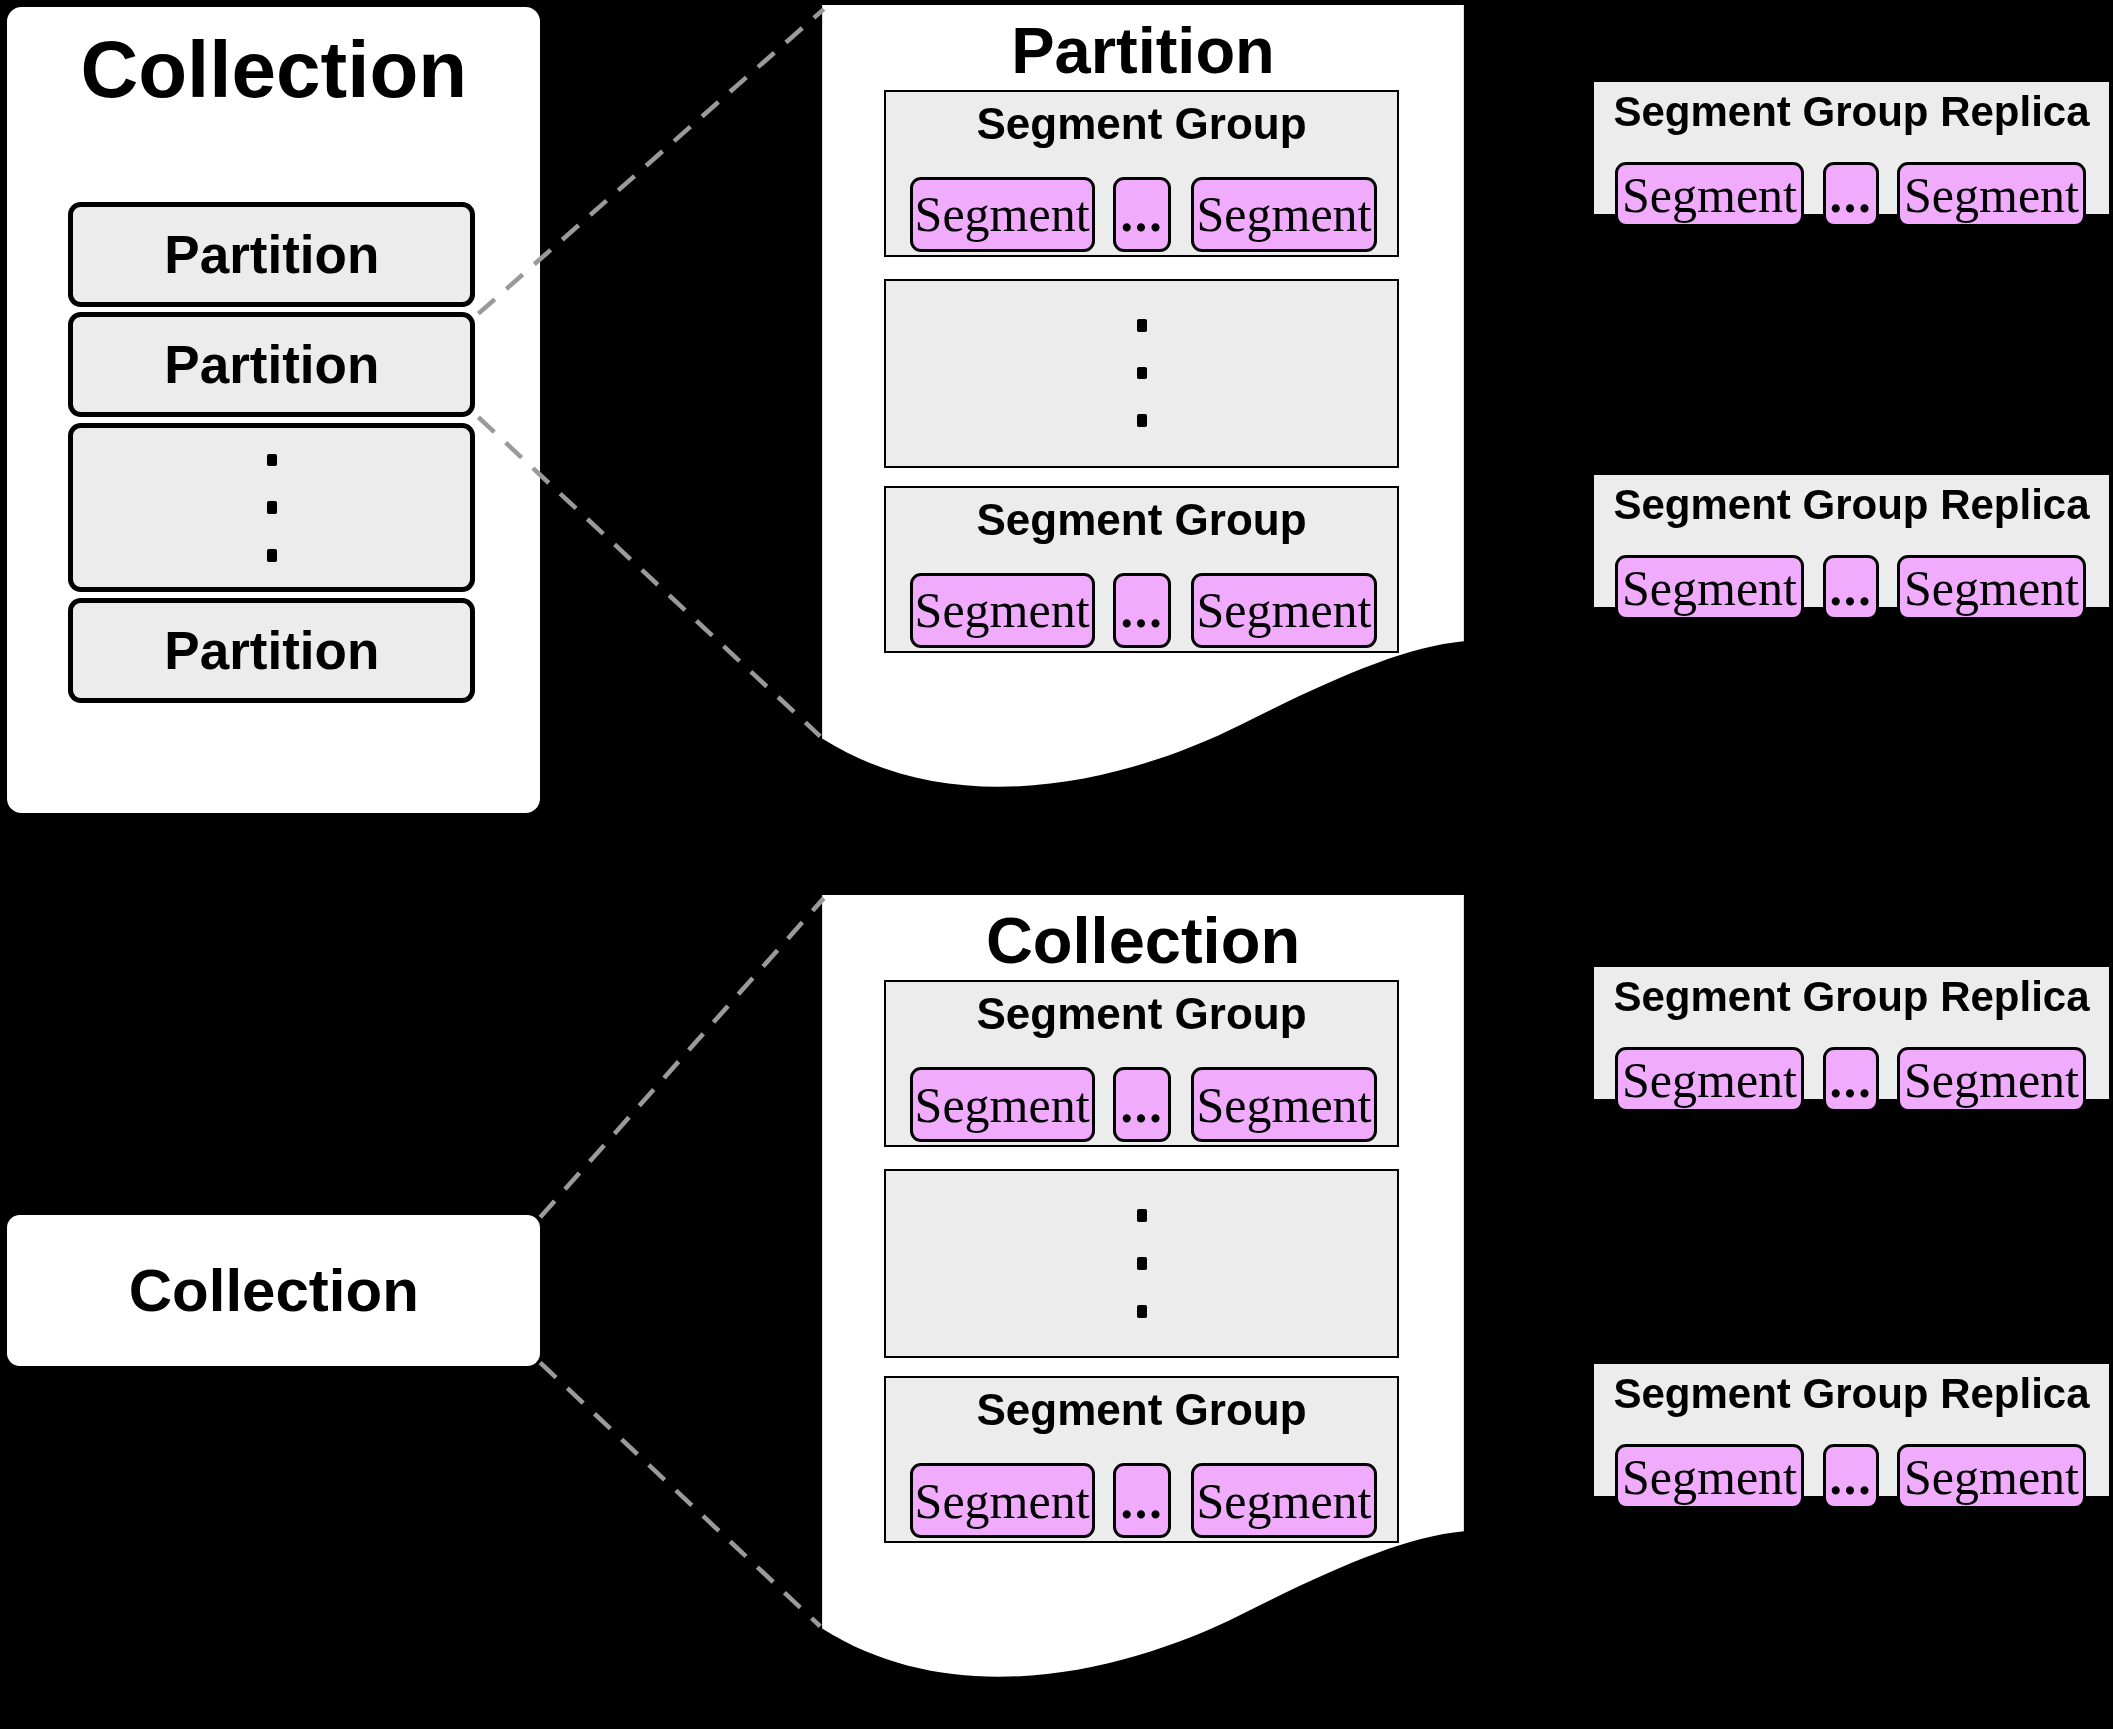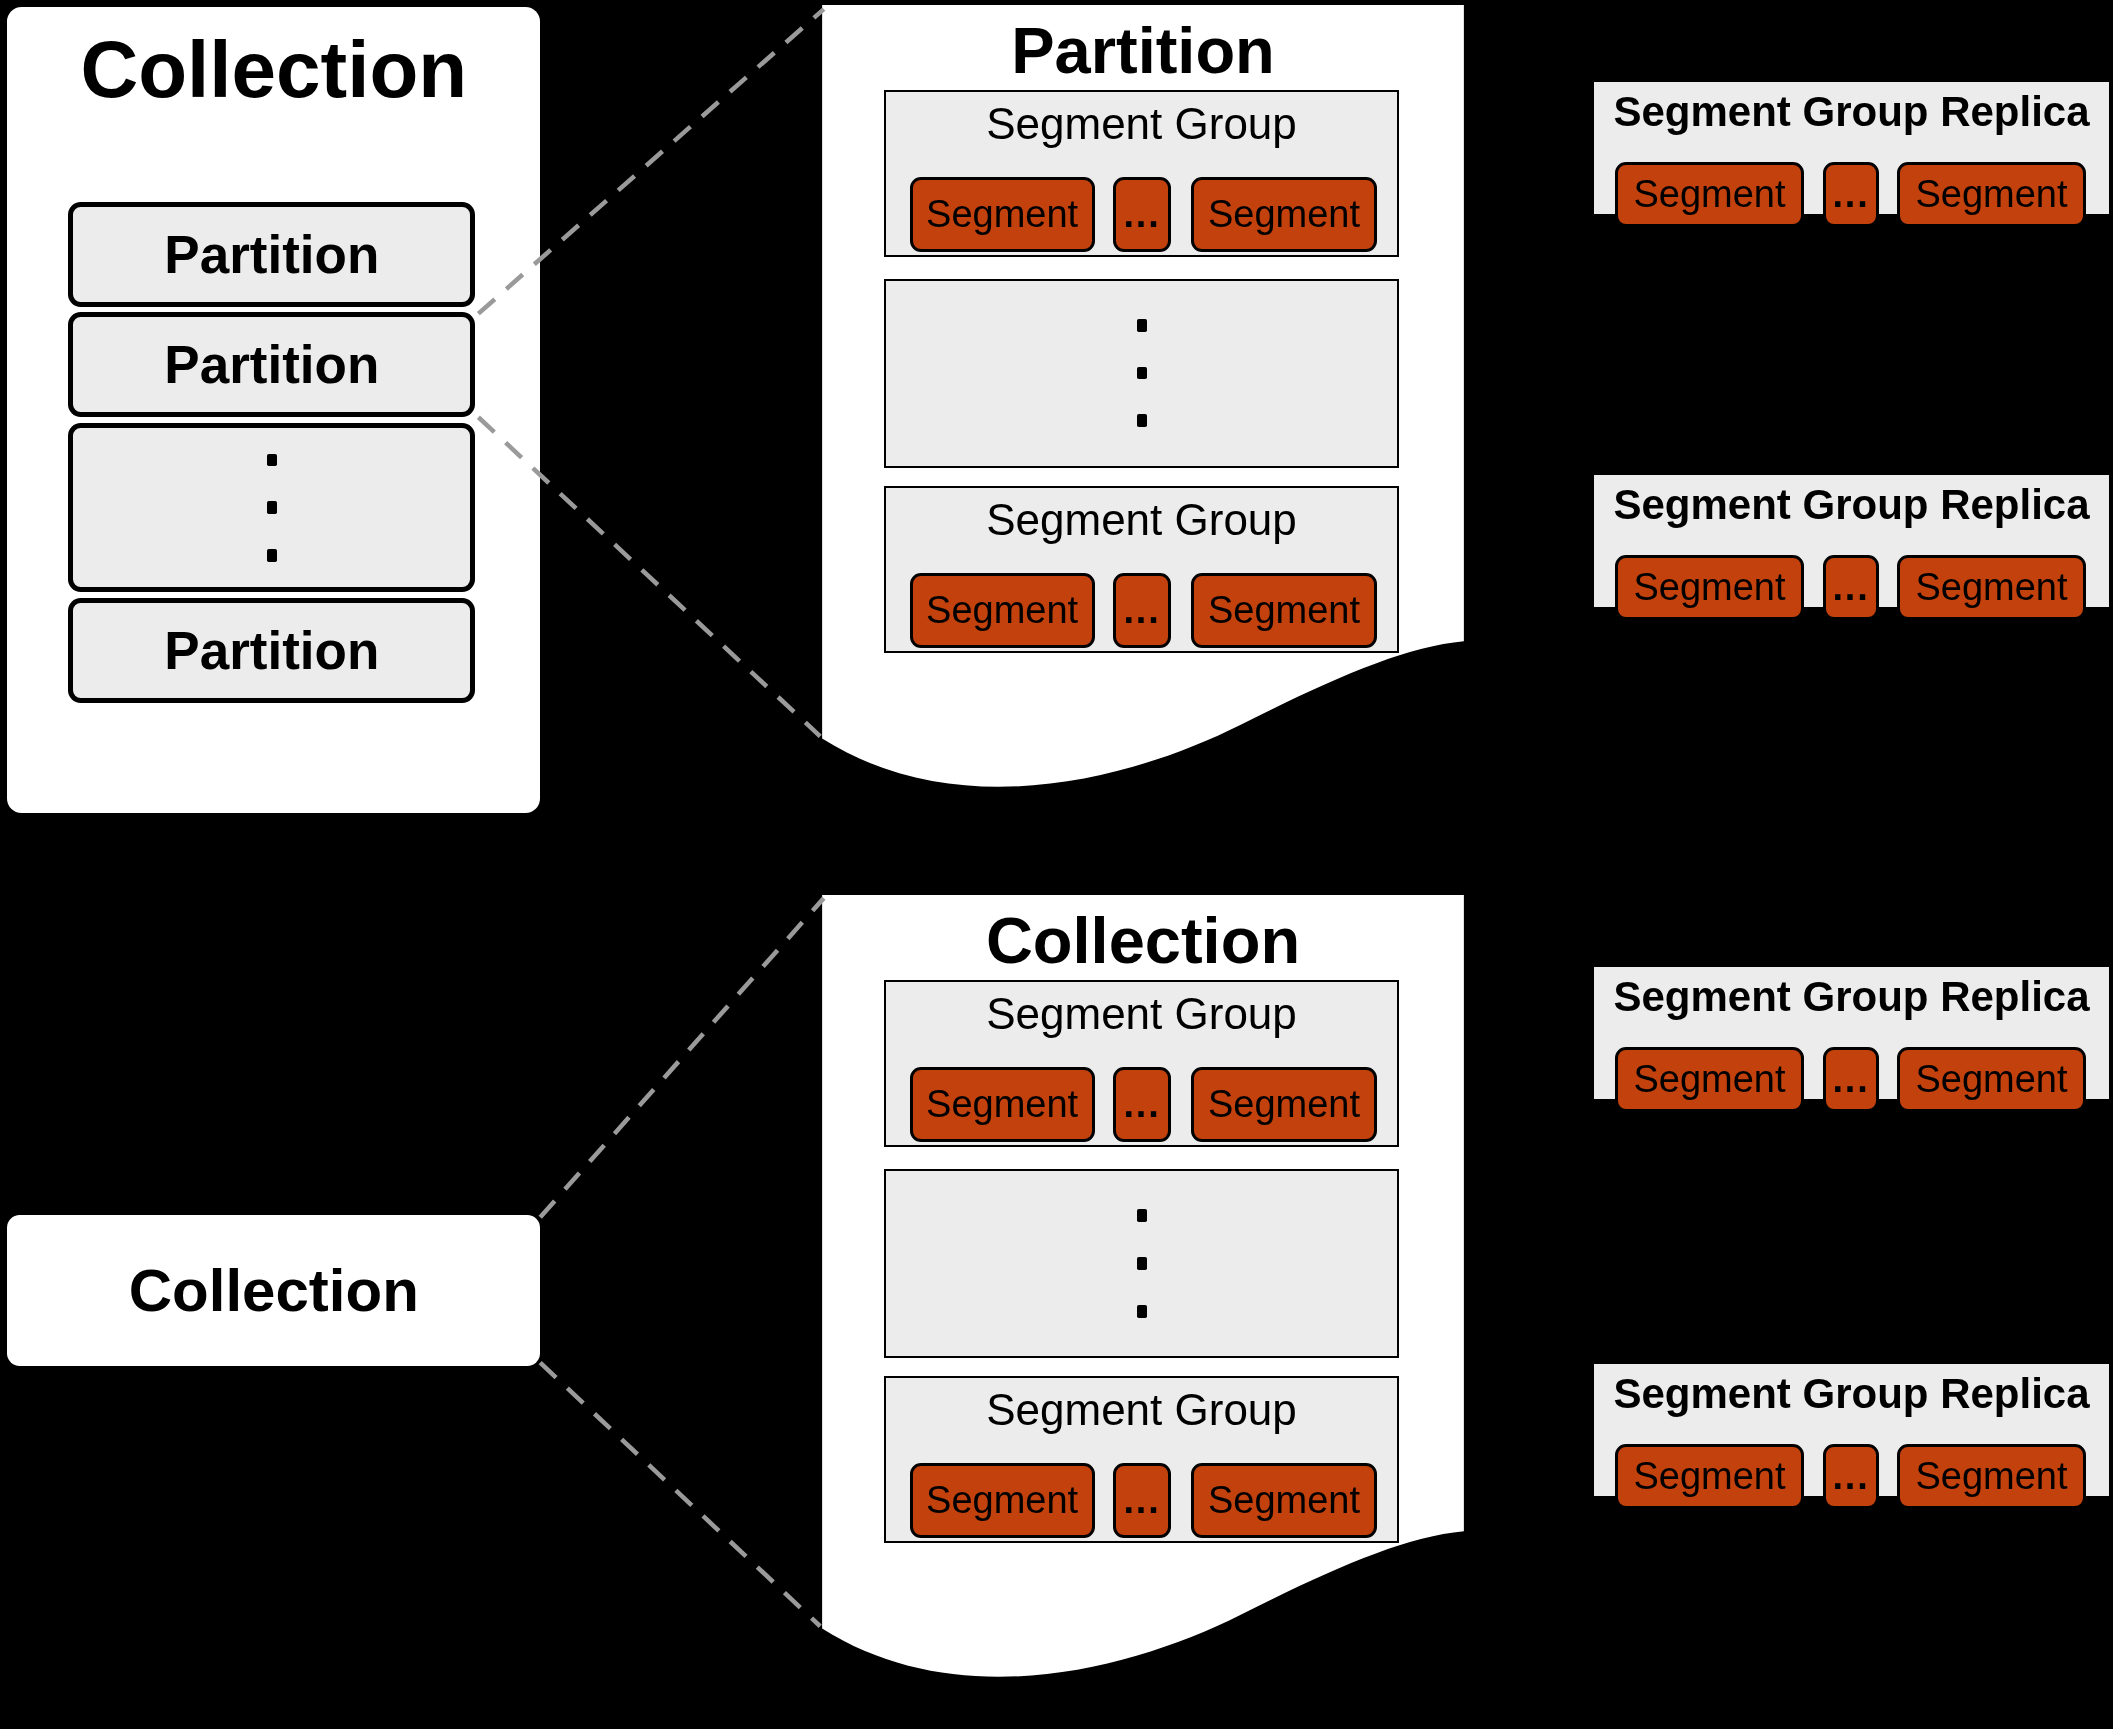--- a/index.html
+++ b/index.html
@@ -13,24 +13,24 @@
   .partition-row{
     position:absolute;left:61px;width:407px;height:105px;
     background:#ececec;border:5.5px solid #000;border-radius:12.7px;box-sizing:border-box;
     display:flex;align-items:center;justify-content:center;
     font-weight:bold;font-size:53px;
   }
   .sg-panel{
     position:absolute;left:62px;width:515px;height:167px;
     background:#ececec;border:2.7px solid #000;box-sizing:border-box;
   }
-  .sg-title{position:absolute;left:0;right:0;top:7.3px;text-align:center;font-weight:normal;font-size:44px;}
+  .sg-title{position:absolute;left:0;right:0;top:7.3px;text-align:center;font-weight:bold;font-size:44px;}
   .seg-box{
-    position:absolute;background:#c2410c;border:3.6px solid #000;border-radius:11px;box-sizing:border-box;
-    display:flex;align-items:center;justify-content:center;font-size:38px;
+    position:absolute;background:#f0abfc;border:3.6px solid #000;border-radius:11px;box-sizing:border-box;
+    display:flex;align-items:center;justify-content:center;font-size:50px;font-family:Liberation Serif, serif;
   }
   .ellipsis-text{font-weight:bold;letter-spacing:1.8px;line-height:0.6;}
   .dots-panel{
     position:absolute;left:62px;width:515px;height:189px;
     background:#ececec;border:2.7px solid #000;box-sizing:border-box;
     display:flex;align-items:center;justify-content:center;
   }
   .vdots{display:flex;flex-direction:column;align-items:center;gap:35px;}
   .vdot{width:10px;height:12.7px;background:#000;border-radius:1.8px;}
   .torn-box{position:absolute;width:642px;height:829px;}

